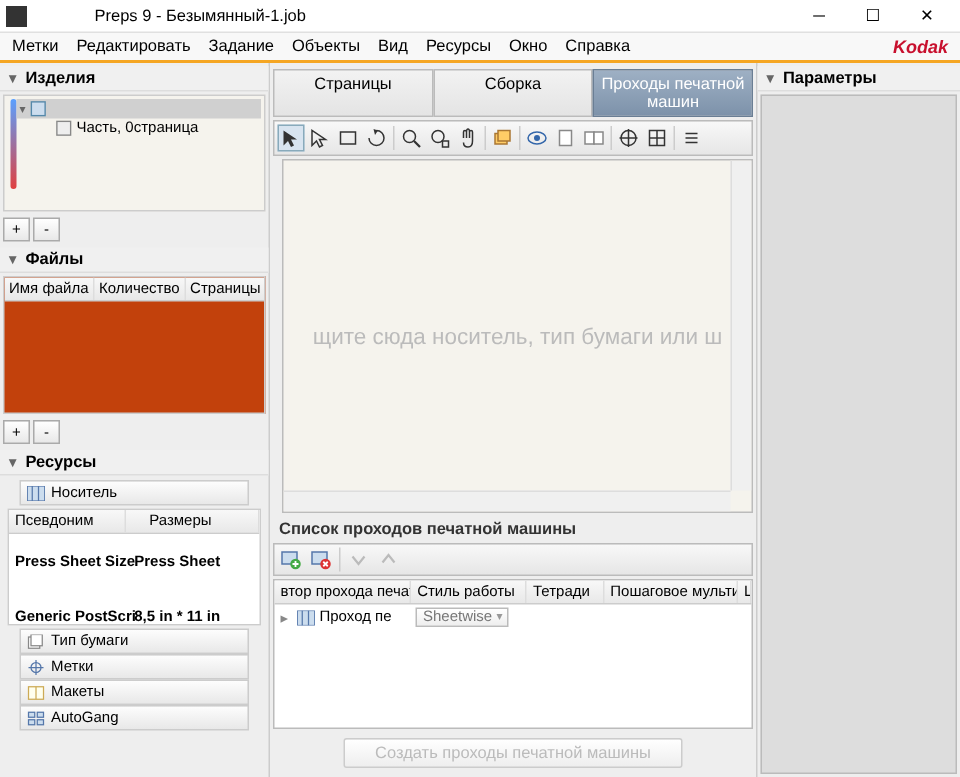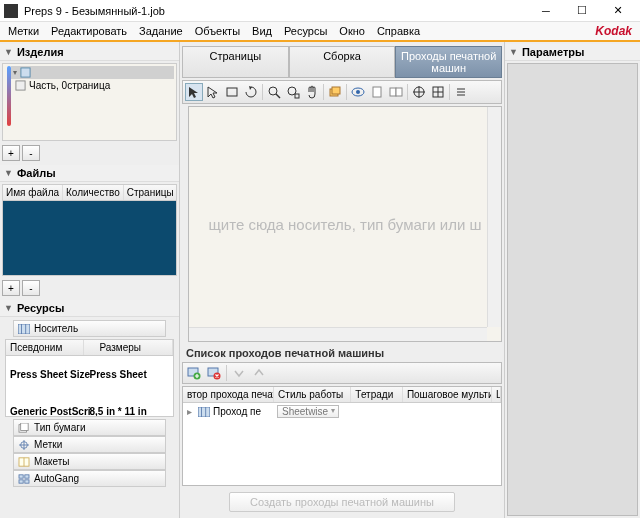--- a/index.html
+++ b/index.html
@@ -1,38 +1,38 @@
 <!DOCTYPE html>
 <html><head>
 <meta charset="utf-8">
 <style>
 * { box-sizing: border-box; margin: 0; padding: 0; }
 body { font-family: "Segoe UI", Tahoma, sans-serif; font-size: 11px; background: #f0f0f0; overflow: hidden; width: 640px; height: 518px; }
 .titlebar { height: 22px; background: #fff; display: flex; align-items: center; padding: 0 4px; border-bottom: 1px solid #e0e0e0; }
 .titlebar .icon { width: 14px; height: 14px; background: #333; margin-right: 6px; }
-.titlebar .title { flex: 1; font-size: 11px; color: #000; }
+.titlebar .title { flex: 1; font-size: 11px; color: #000; margin-left: 39px; }
 .winbtns { display: flex; }
 .winbtn { width: 36px; height: 20px; display: flex; align-items: center; justify-content: center; font-size: 11px; color: #000; }
 .menubar { height: 20px; background: #f8f8f8; display: flex; align-items: center; padding: 0 2px; border-bottom: 2px solid #f5a623; }
 .menubar .menu { padding: 2px 6px; font-size: 11px; color: #000; }
 .brand { margin-left: auto; margin-right: 6px; font-weight: bold; font-style: italic; color: #c8102e; font-size: 12px; }
 .layout { display: flex; height: calc(100% - 42px); }
 .leftpanel { width: 180px; background: #eeeeee; border-right: 1px solid #ccc; display: flex; flex-direction: column; }
 .centerpanel { flex: 1; background: #eeeeee; display: flex; flex-direction: column; overflow: hidden; }
 .rightpanel { width: 136px; background: #eeeeee; border-left: 1px solid #ccc; display: flex; flex-direction: column; }
 .phead { background: #f0f0f0; padding: 2px 4px; font-size: 11px; font-weight: bold; display: flex; align-items: center; border-bottom: 1px solid #ddd; margin-top: 2px; }
 .phead .tri { margin-right: 4px; font-size: 9px; color: #666; }
 .treebox { background: #f5f3ed; border: 1px solid #ccc; margin: 2px; height: 78px; overflow: hidden; padding: 2px; }
 .treerow { display: flex; align-items: center; padding: 1px 2px; font-size: 10px; }
 .treerow.sel { background: #d0d0d0; }
 .tri-sm { font-size: 8px; color: #666; margin-right: 3px; }
 .ticon { width: 11px; height: 11px; margin-right: 3px; }
 .btn-row { display: flex; padding: 2px; gap: 2px; }
 .sqbtn { width: 18px; height: 16px; border: 1px solid #aaa; background: linear-gradient(#fff,#e8e8e8); font-size: 10px; display: flex; align-items: center; justify-content: center; }
-.filebox { background: #0c4a6e; border: 1px solid #ccc; margin: 2px; height: 92px; overflow: hidden; }
+.filebox { background: #c2410c; border: 1px solid #ccc; margin: 2px; height: 92px; overflow: hidden; }
 .filehdr { display: flex; background: linear-gradient(#f8f8f8,#e8e8e8); border-bottom: 1px solid #ccc; font-size: 10px; }
 .filehdr span { padding: 2px 3px; border-right: 1px solid #ddd; white-space: nowrap; }
 .resbox { background: #eee; border: 1px solid transparent; margin: 2px; flex: 1; display: flex; flex-direction: column; overflow: hidden; }
 .section-btn { background: linear-gradient(#fdfdfd,#e8e8e8); border: 1px solid #ccc; padding: 2px 4px; font-size: 10px; display: flex; align-items: center; margin: 0 10px; }
 .section-btn .sicon { width: 12px; height: 10px; margin-right: 4px; }
 .media-list { background: #fff; border: 1px solid #ccc; margin: 2px; height: 78px; overflow: hidden; font-size: 10px; }
 .media-hdr { display: flex; background: linear-gradient(#f8f8f8,#e8e8e8); border-bottom: 1px solid #ccc; gap: 12px; }
 .media-hdr span { padding: 2px 4px; border-right: 1px solid #ddd; flex: 1; white-space: nowrap; overflow: hidden; }
 .media-row { display: flex; padding: 13px 4px; font-weight: bold; }
 .media-row span { flex: 1; white-space: nowrap; overflow: hidden; }
@@ -95,21 +95,21 @@
     <div class="treebox">
       <div style="display:flex;align-items:flex-start">
         <div class="colstack"></div>
         <div style="flex:1">
           <div class="treerow sel">
             <span class="tri-sm">▾</span>
             <svg class="ticon" viewBox="0 0 12 12">
                 <rect x="1" y="1" width="10" height="10" fill="#cde" stroke="#58a"></rect>
               </svg>
           </div>
-          <div class="treerow" style="padding-left:4px">
+          <div class="treerow" style="padding-left:26px">
             <svg class="ticon" viewBox="0 0 12 12">
                 <rect x="1" y="1" width="10" height="10" fill="#eee" stroke="#888"></rect>
               </svg>
             <span>Часть, 0страница</span>
           </div>
         </div>
       </div>
     </div>
     <div class="btn-row">
       <div class="sqbtn">+</div>

